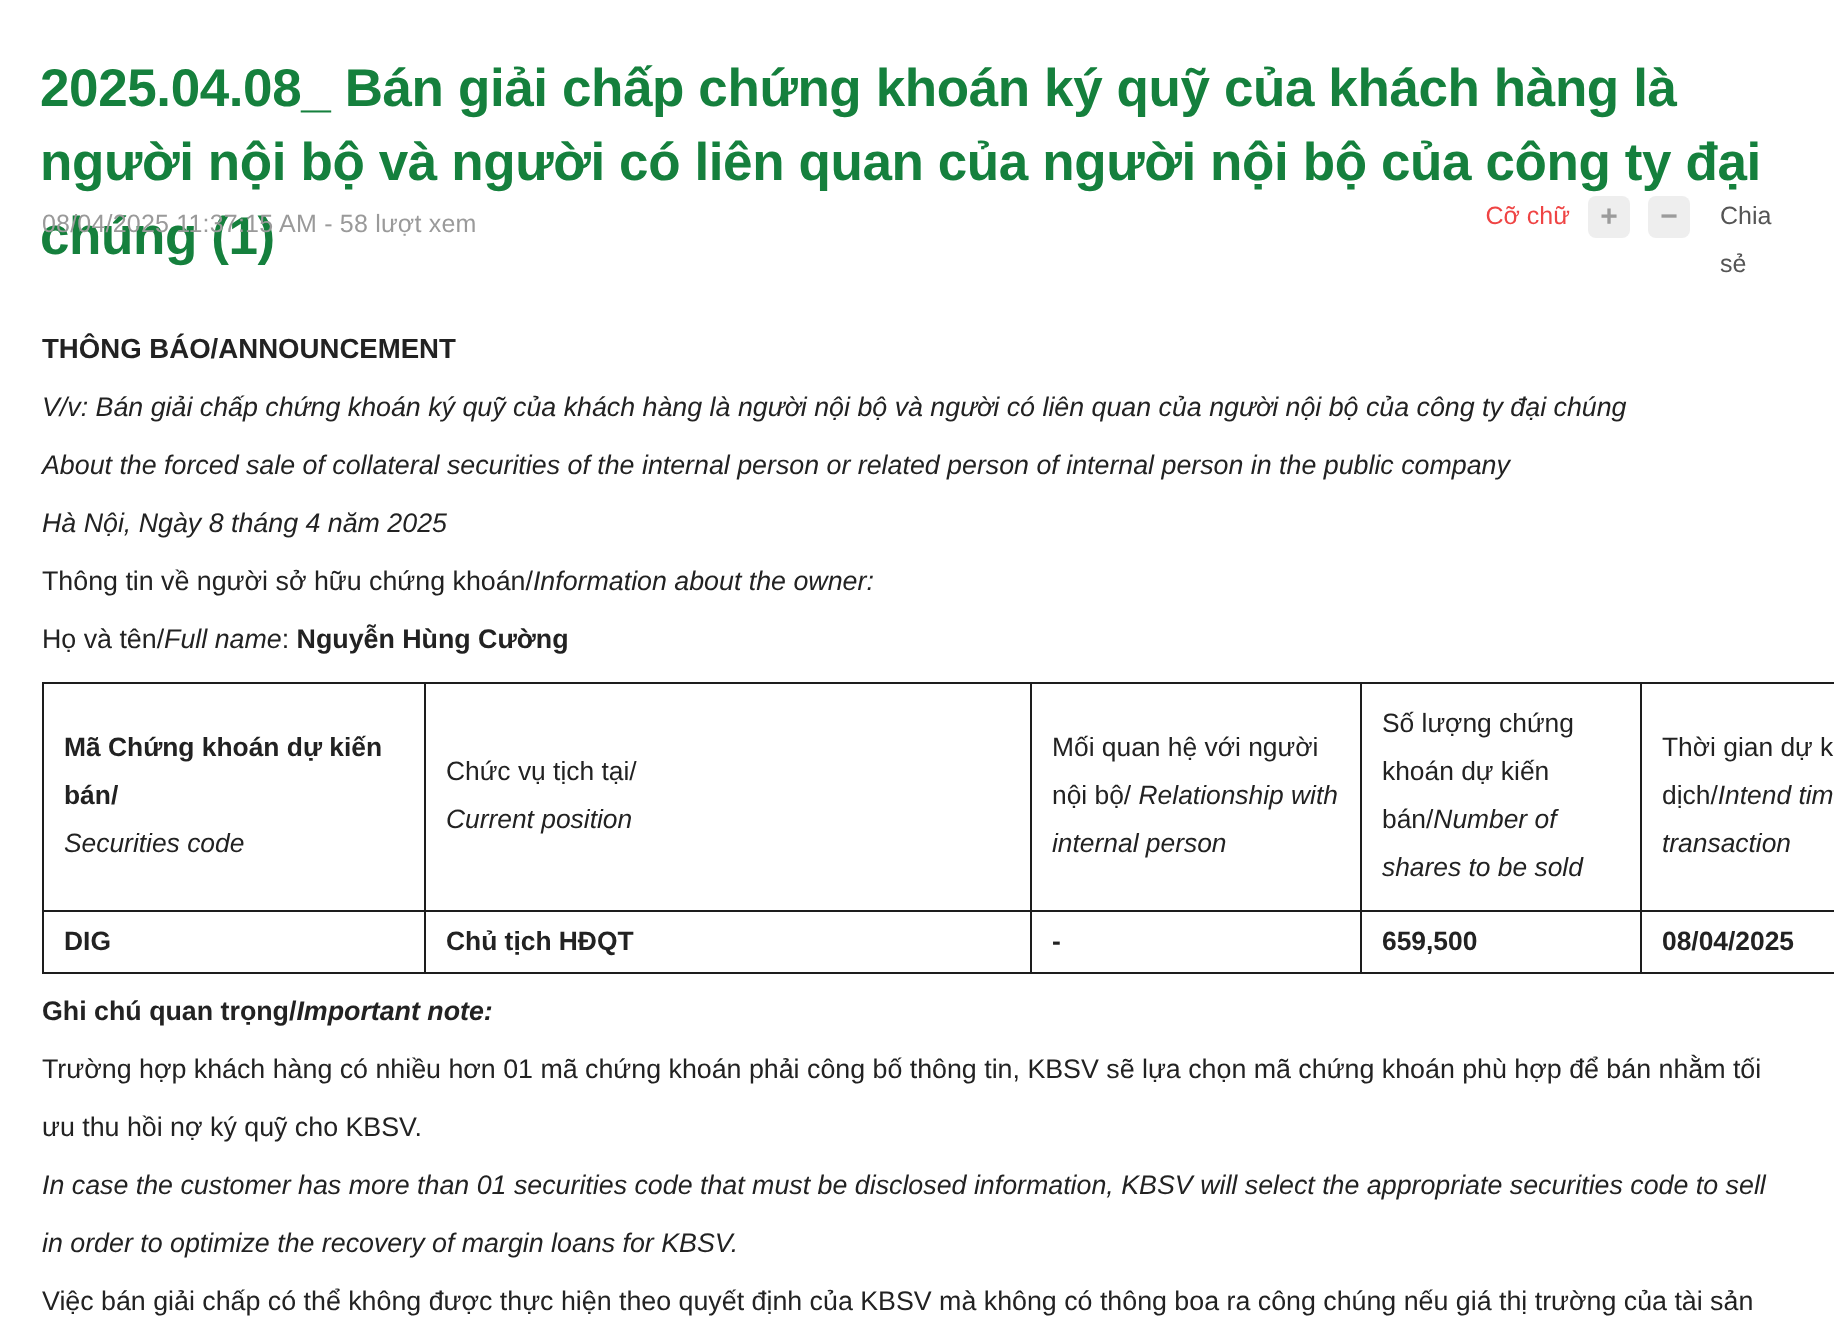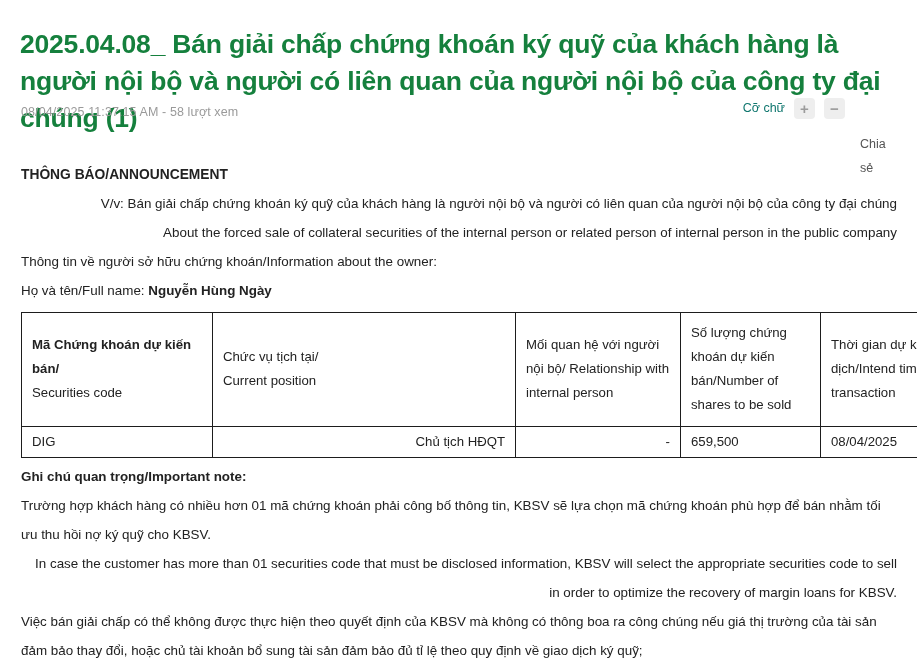--- a/index.html
+++ b/index.html
@@ -54,21 +54,21 @@
   .tools {
     position: absolute;
     right: 19px;
     top: 0px;
     display: flex;
     align-items: flex-start;
     gap: 9px;
   }
   .fontsize-label {
     font-size: 12.5px;
-    color: #0f766e;
+    color: #ef4444;
     line-height: 24px;
     white-space: nowrap;
   }
   .fs-btn {
     width: 21px;
     height: 21px;
     border-radius: 4px;
     background: #eeeeee;
     border: none;
     display: inline-flex;
@@ -82,21 +82,20 @@
     margin-top: 2px;
     cursor: pointer;
     font-family: "Liberation Sans", sans-serif;
   }
   .share-box {
     width: 38px;
     font-size: 12.5px;
     color: #555555;
     line-height: 24px;
     margin-left: 6px;
-    margin-top: 36px;
   }
 
   
   .content {
     position: absolute;
     left: 21px;
     top: 160px;
     width: 876px;
     font-size: 13.4px;
     color: #222222;
@@ -104,21 +103,21 @@
   .content p {
     margin: 0 0 0 0;
     line-height: 29px;
   }
   .ann-heading {
     font-weight: 700;
     font-size: 13.8px;
     line-height: 30px;
   }
   .ital {
-    text-align: right;
+    font-style: italic;
   }
   .bold {
     font-weight: 700;
   }
   .line {
     line-height: 29px;
   }
 
   
   .sale-table {
@@ -142,22 +141,23 @@
   .sale-table .c1 { width: 170px; }
   .sale-table .c2 { width: 282px; }
   .sale-table .c3 { width: 144px; }
   .sale-table .c4 { width: 119px; }
   .sale-table .c5 { width: 155px; }
   .sale-table .row-cell {
     height: 23px;
     line-height: 20px;
     padding-top: 3px;
     padding-bottom: 4px;
-  }
-  .center { text-align: right; }
+    font-weight: bold;
+  }
+  .center { text-align: left; }
   .note-heading {
     font-weight: 700;
     line-height: 30px;
   }
   .para {
     line-height: 29px;
   }
 </style>
 </head>
 <body>
@@ -178,24 +178,25 @@
   </div>
 
   <div class="content">
 
     <p class="ann-heading">THÔNG BÁO/ANNOUNCEMENT</p>
 
     <p class="line ital">V/v: Bán giải chấp chứng khoán ký quỹ của khách hàng là người nội bộ và người có liên quan của người nội bộ của công ty đại chúng</p>
 
     <p class="line ital">About the forced sale of collateral securities of the internal person or related person of internal person in the public company</p>
 
+    <p class="line ital">Hà Nội, Ngày  8 tháng  4 năm 2025</p>
 
     <p class="line"><span>Thông tin về người sở hữu chứng khoán/</span><span class="ital">Information about the owner:</span></p>
 
-    <p class="line"><span>Họ và tên/</span><span class="ital">Full name</span><span>: </span><span class="bold">Nguyễn Hùng Ngày</span></p>
+    <p class="line"><span>Họ và tên/</span><span class="ital">Full name</span><span>: </span><span class="bold">Nguyễn Hùng Cường</span></p>
 
 
     <table class="sale-table">
       <tbody>
         <tr>
           <td class="hdr c1">
             <span class="bold">Mã Chứng khoán dự kiến bán/</span><br>
             <span class="ital">Securities code</span>
           </td>
           <td class="hdr c2">

